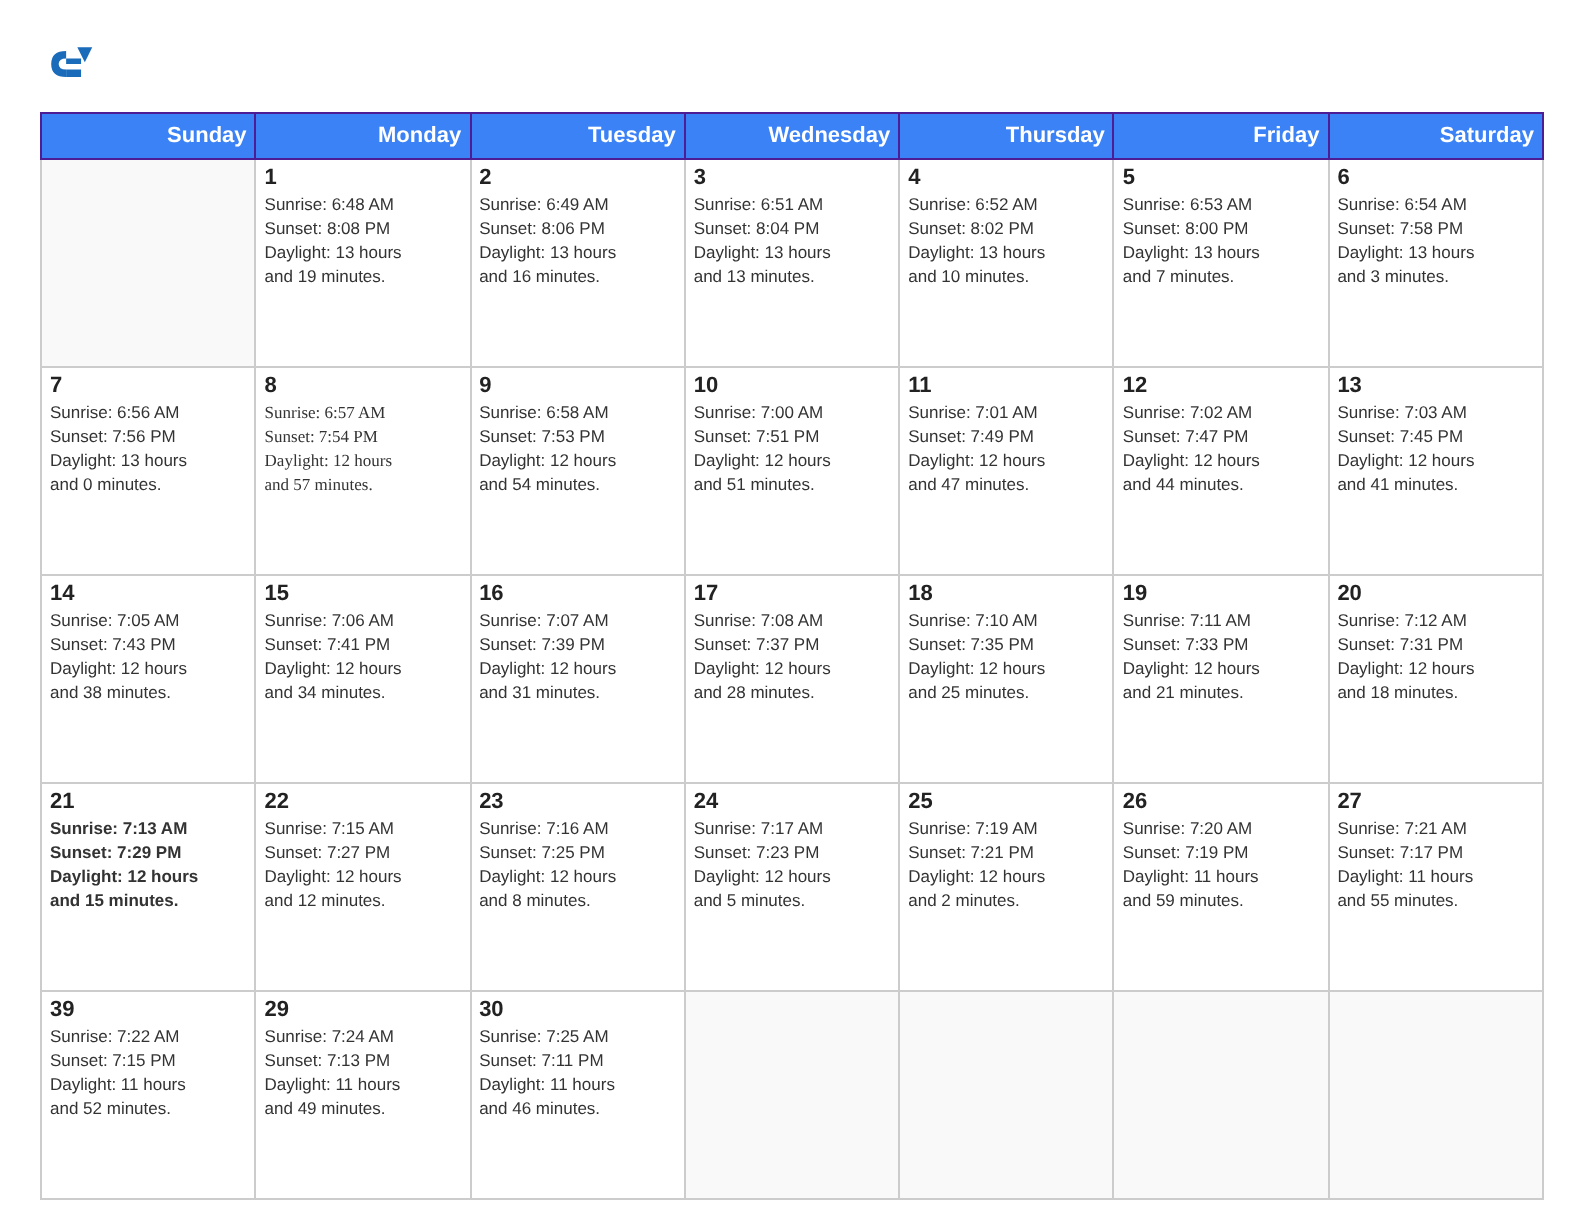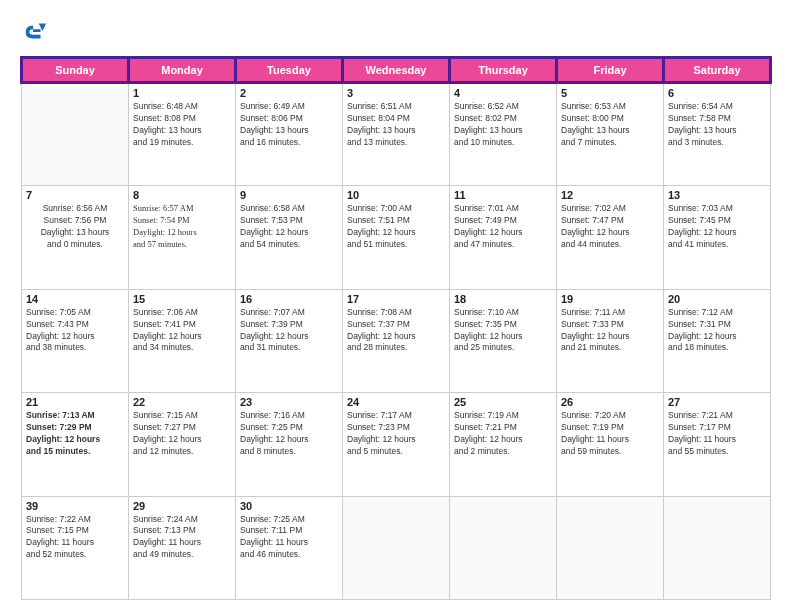--- a/index.html
+++ b/index.html
@@ -54,27 +54,27 @@
       color: #555;
     }
     .calendar {
       flex: 1;
       border: 1px solid #ccc;
       border-collapse: collapse;
       width: 100%;
       table-layout: fixed;
     }
     .calendar th {
-      background-color: #ec4899;
+      background-color: #3b82f6;
       color: #fff;
       font-size: 11px;
       font-weight: bold;
       padding: 5px 4px;
-      text-align: center;
-      border: 3px solid #4c1d95;
+      text-align: right;
+      border: 1px solid #4c1d95;
     }
     .calendar td {
       border: 1px solid #ccc;
       vertical-align: top;
       padding: 3px 4px;
       font-size: 9px;
       color: #333;
       height: 82px;
     }
     .day-number {
@@ -168,21 +168,21 @@
             <div class="day-number">6</div>
             <div class="day-info" style="white-space: pre-line;">Sunrise: 6:54 AM
 Sunset: 7:58 PM
 Daylight: 13 hours
 and 3 minutes.</div>
           </td>
         </tr>
         <tr>
           <td>
             <div class="day-number">7</div>
-            <div class="day-info" style="white-space: pre-line; text-align: center;">Sunrise: 6:56 AM
+            <div class="day-info" style="white-space: pre-line;">Sunrise: 6:56 AM
 Sunset: 7:56 PM
 Daylight: 13 hours
 and 0 minutes.</div>
           </td>
           <td>
             <div class="day-number">8</div>
             <div class="day-info" style="white-space: pre-line; font-family: Liberation Serif, serif;">Sunrise: 6:57 AM
 Sunset: 7:54 PM
 Daylight: 12 hours
 and 57 minutes.</div>

